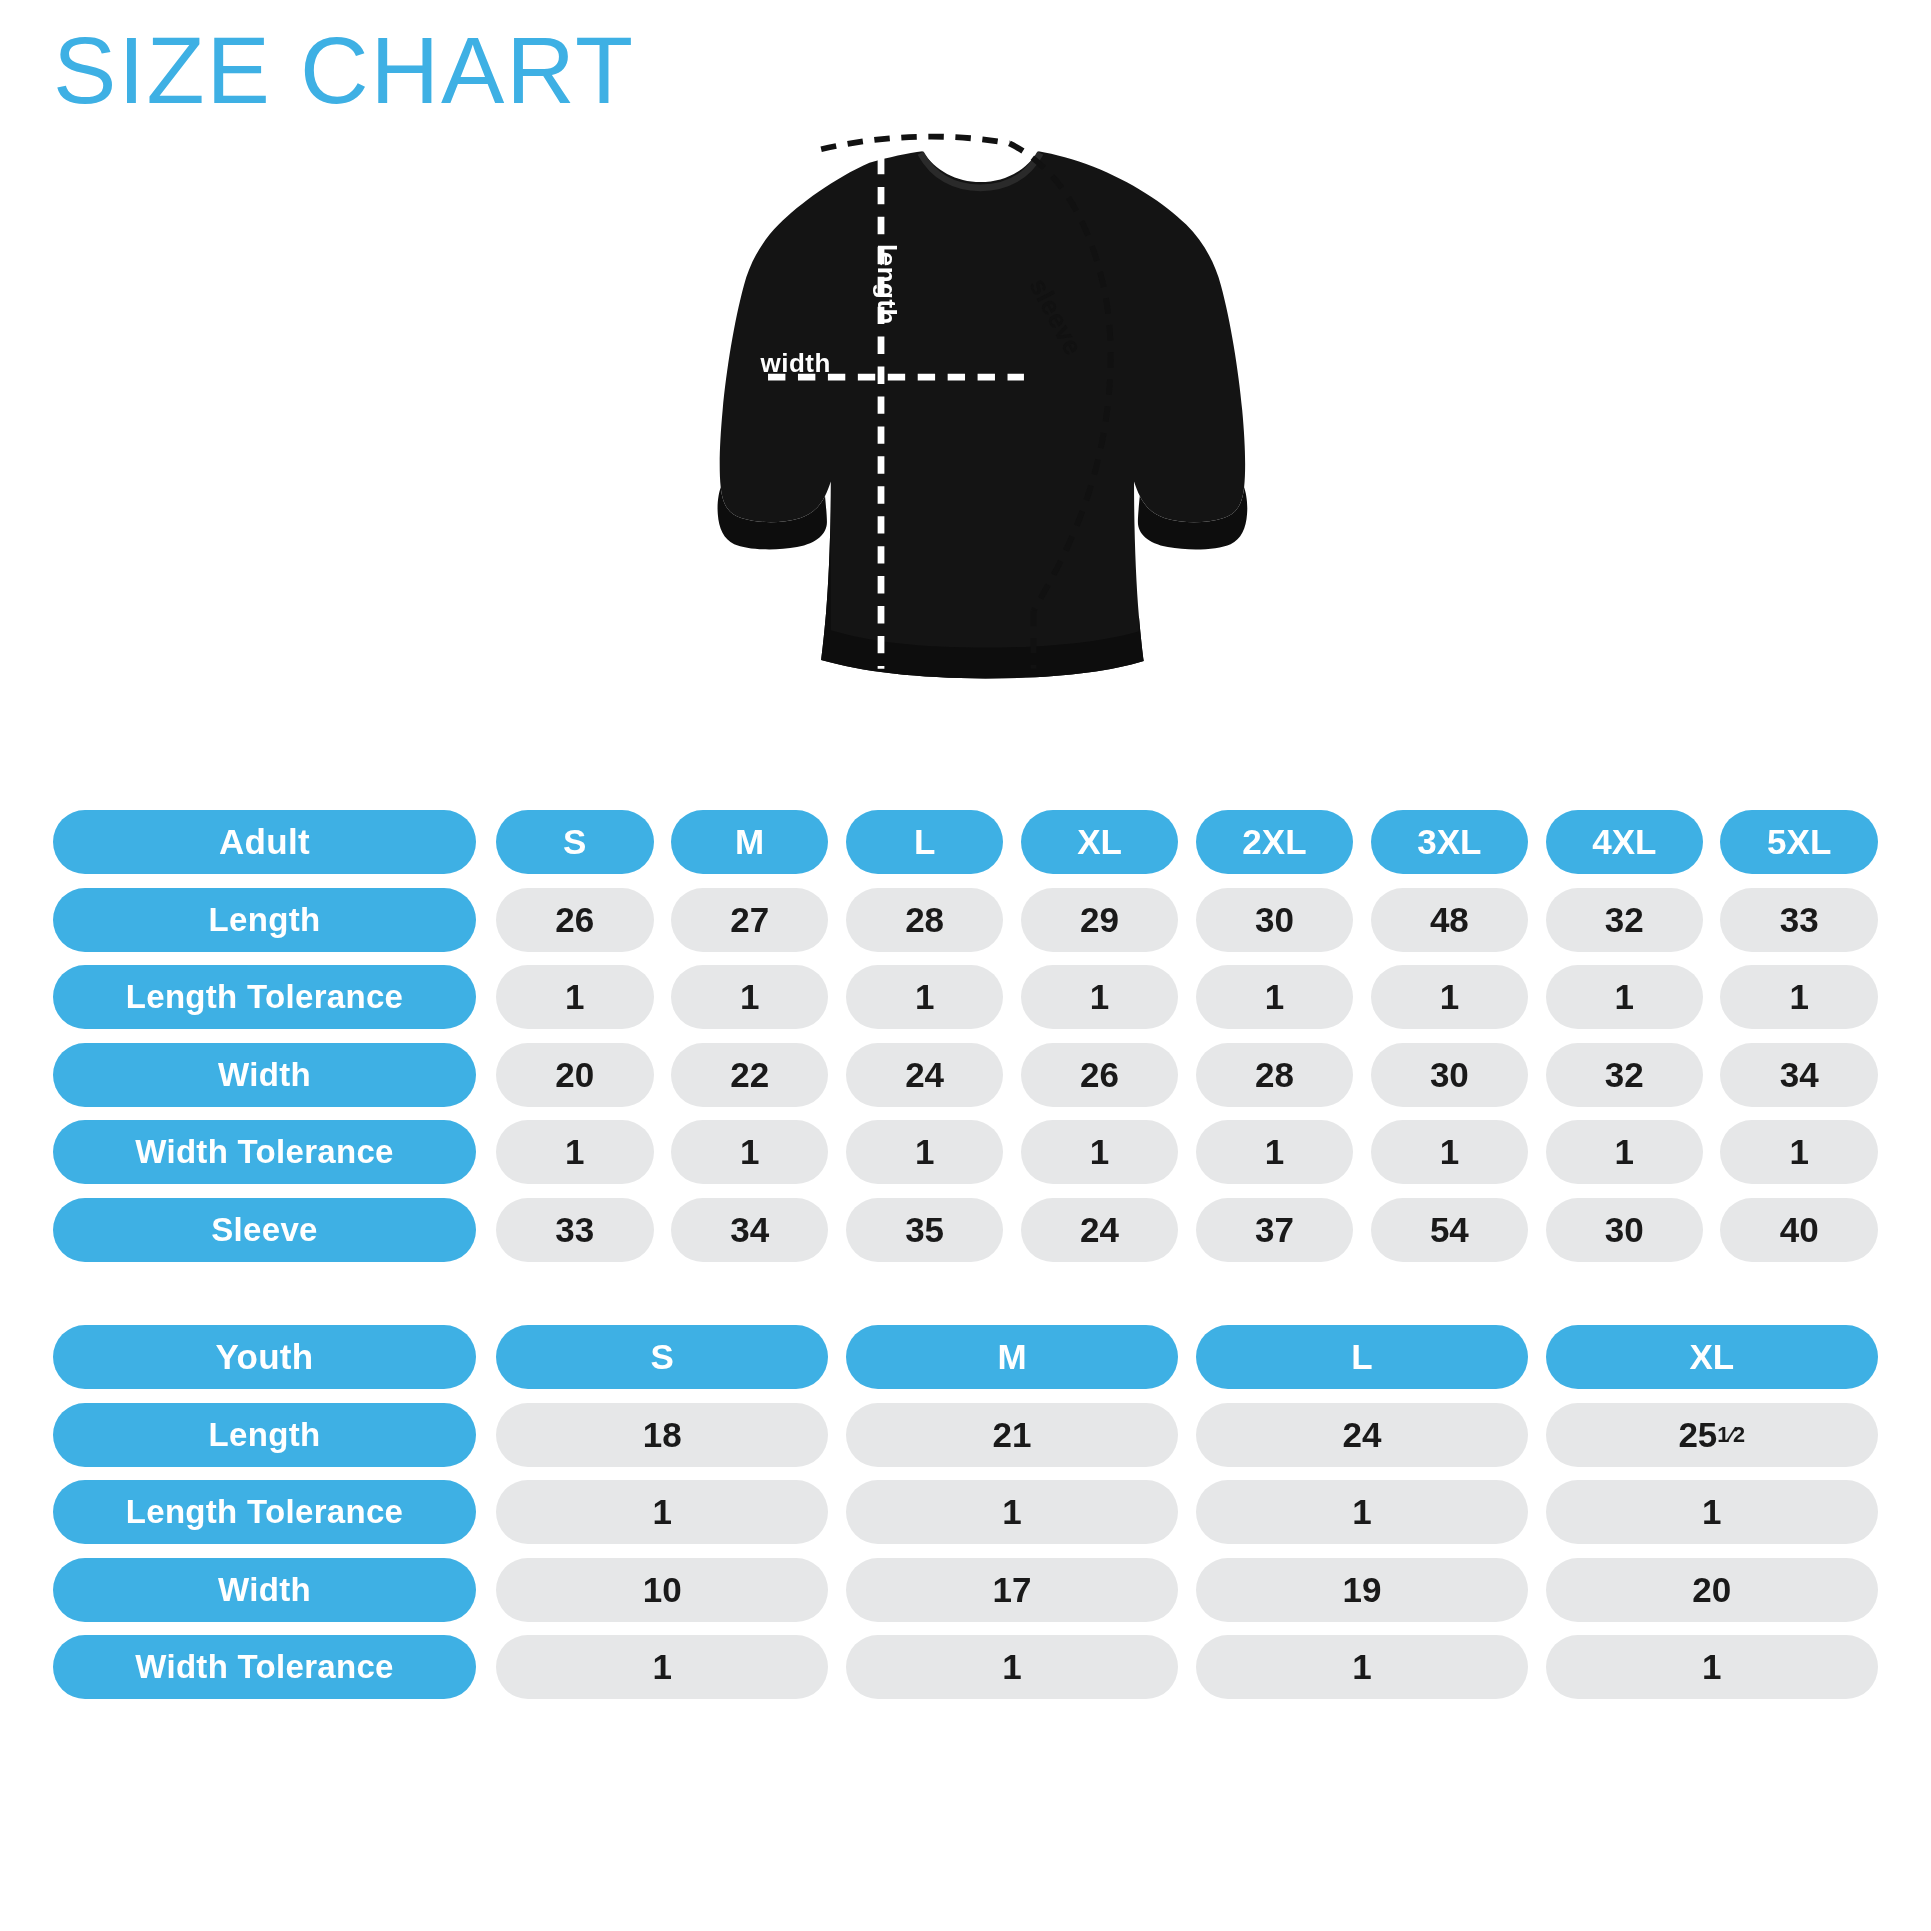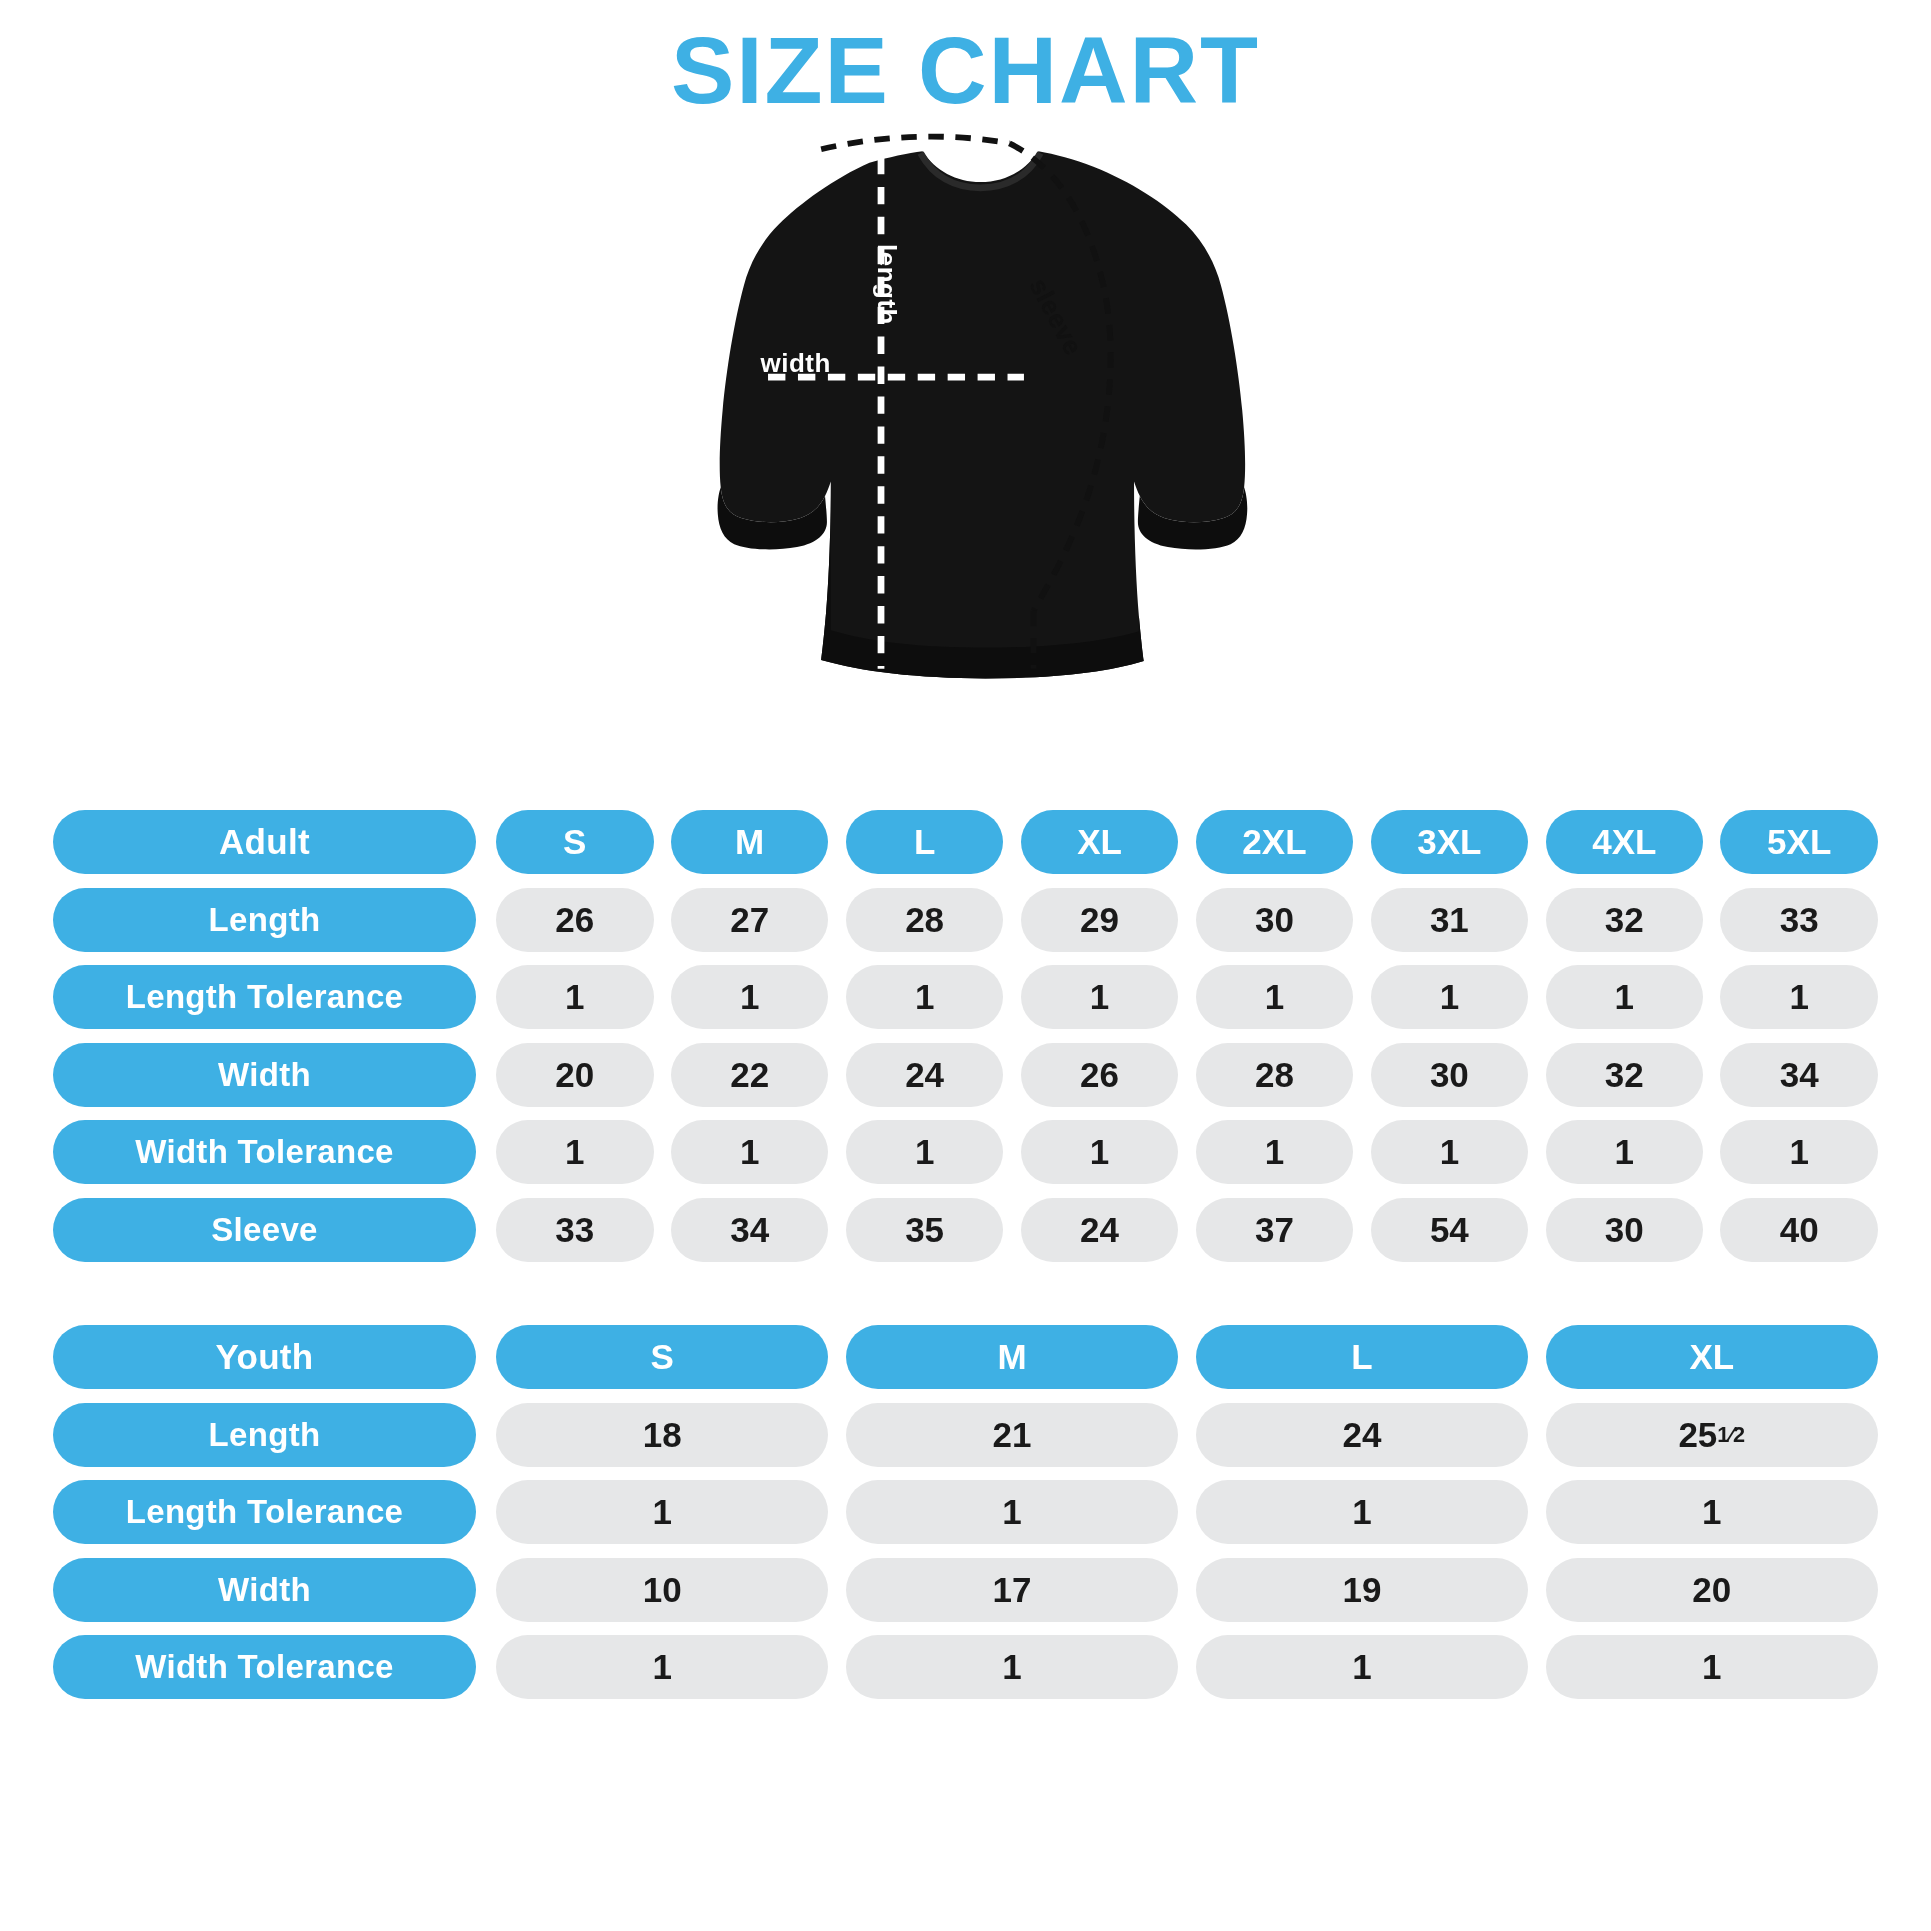--- a/index.html
+++ b/index.html
@@ -10,24 +10,24 @@
     font-family: "Liberation Sans", sans-serif;
   }
   .page {
     width: 1931px; height: 1931px;
     position: relative;
     padding: 0 53px;
   }
 
   
   .title {
-    text-align: center;
+    text-align: left;
     color: #3eb0e4;
     font-size: 95px;
-    font-weight: bold;
+    font-weight: normal;
     letter-spacing: 1.9px;
     padding-top: 21px;
     line-height: 1.05;
   }
 
   
   .illustration {
     position: relative;
     width: 676px;
     height: 676px;
@@ -178,21 +178,21 @@
     </div>
 
     <div class="row">
       <div class="rowlabel">Length</div>
       <div class="cells">
         <div class="cell">26</div>
         <div class="cell">27</div>
         <div class="cell">28</div>
         <div class="cell">29</div>
         <div class="cell">30</div>
-        <div class="cell">31</div>
+        <div class="cell">48</div>
         <div class="cell">32</div>
         <div class="cell">33</div>
       </div>
     </div>
 
     <div class="row">
       <div class="rowlabel">Length Tolerance</div>
       <div class="cells">
         <div class="cell">1</div>
         <div class="cell">1</div>

